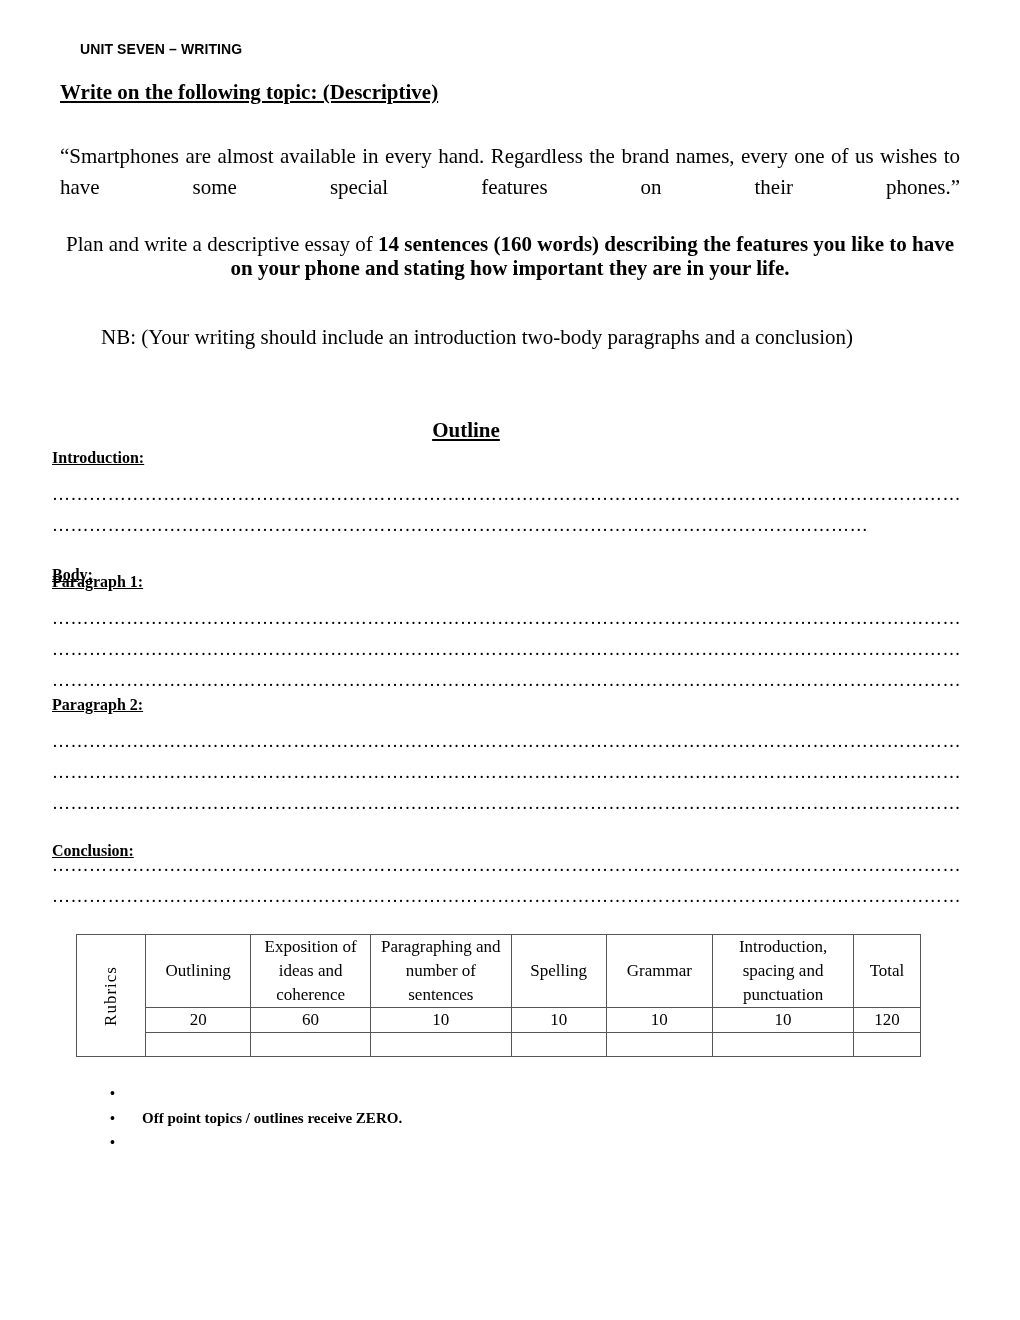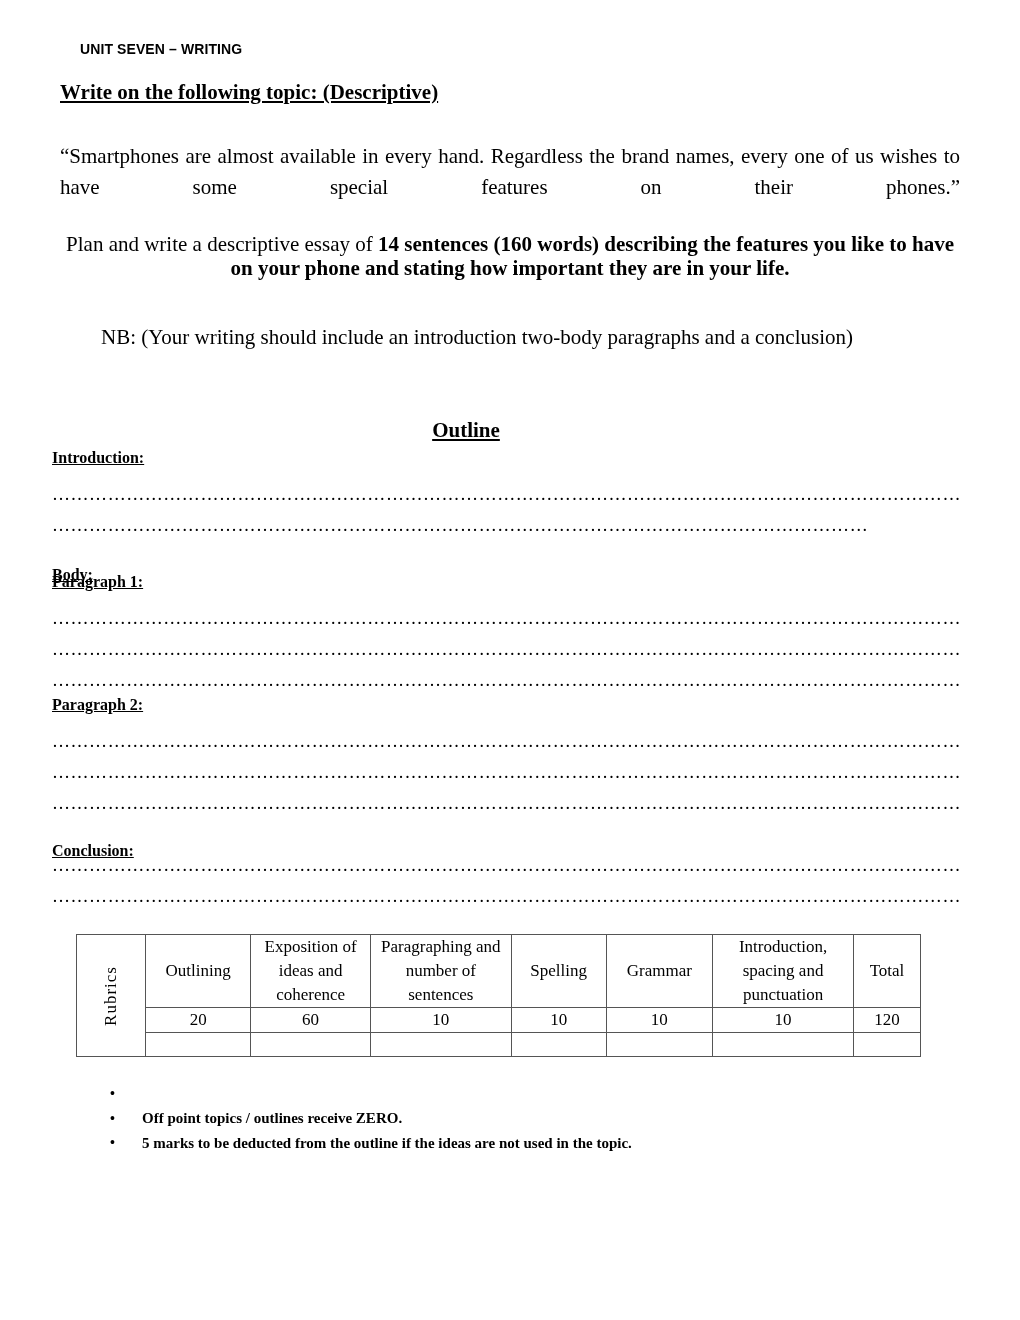--- a/index.html
+++ b/index.html
@@ -105,17 +105,16 @@
 <ul class="abs notes">
   <li>
       <span class="bullet">•</span>
     </li>
   <li>
       <span class="bullet">•</span>
       <span>Off point topics / outlines receive ZERO.</span>
     </li>
   <li>
       <span class="bullet">•</span>
-      <span>5 marks to be deducted from the outline if the ideas are not used in the topic.</span>
     </li>
 </ul>
 
 <div class="abs sans page-number">21</div>
 
 </body></html>

